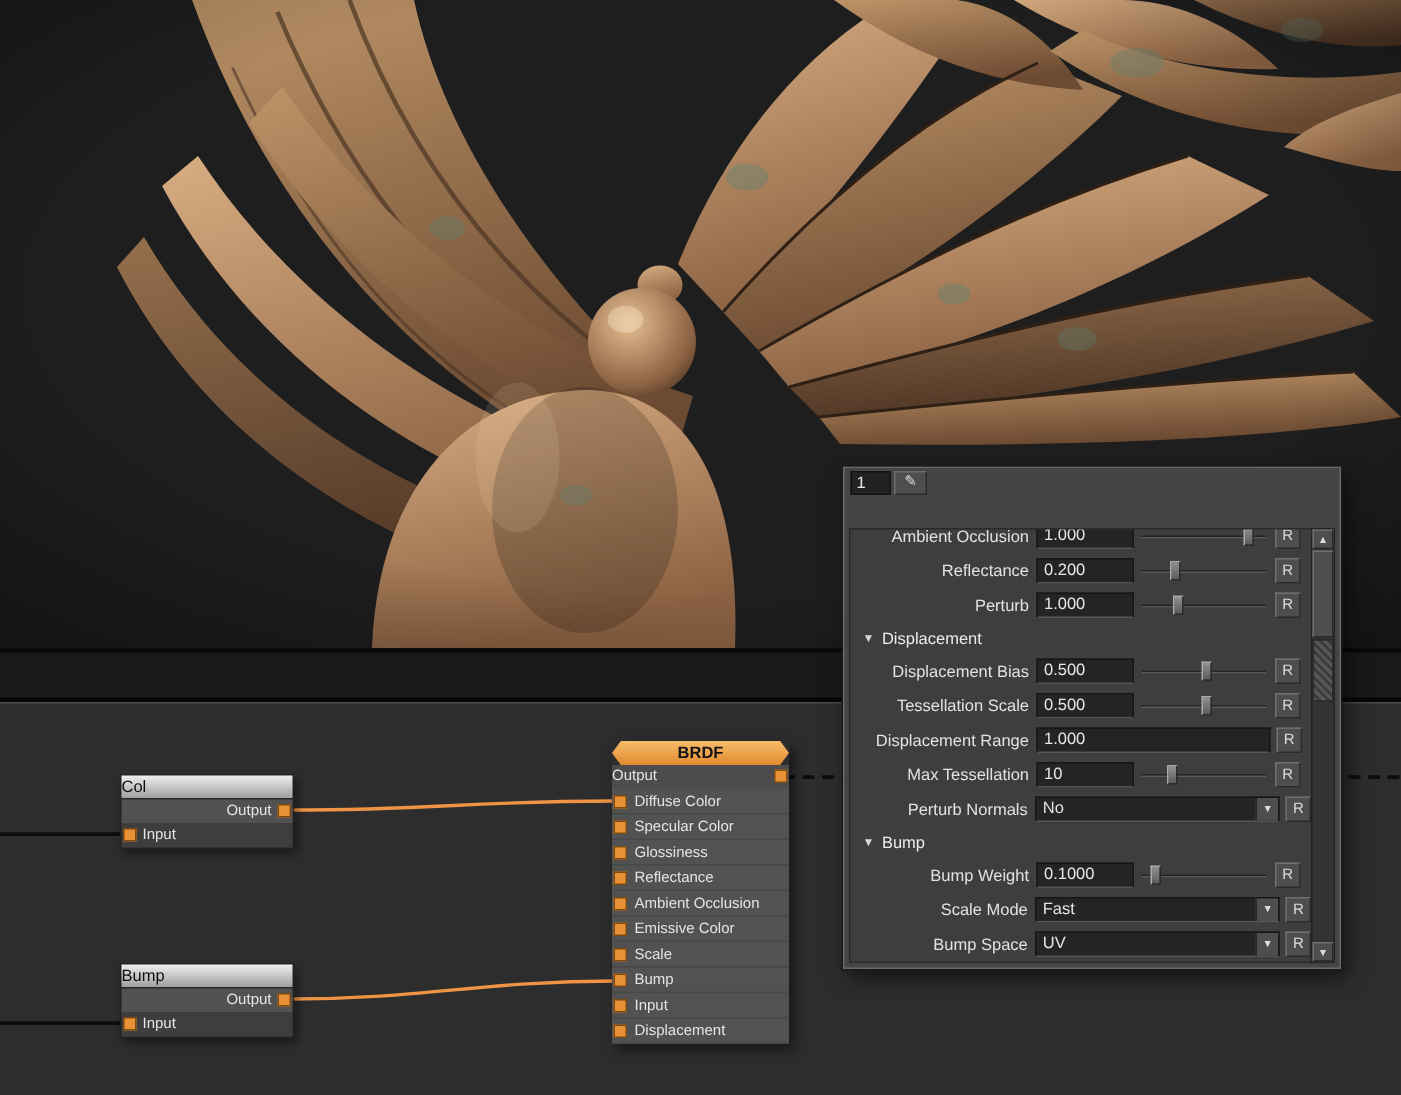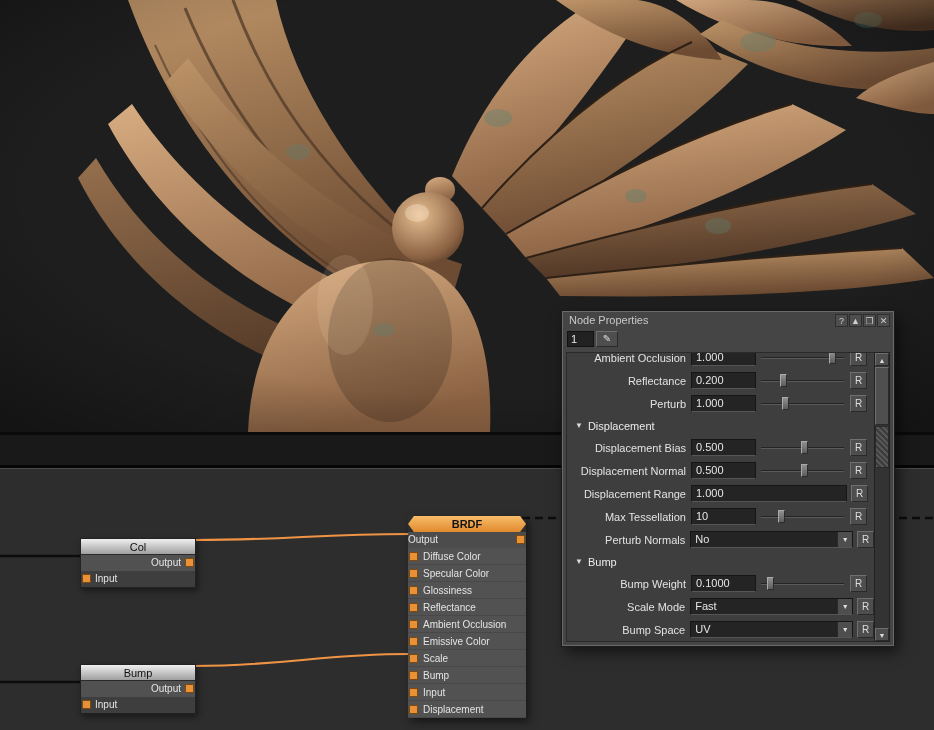--- a/index.html
+++ b/index.html
@@ -15,22 +15,22 @@
   
   .divider { position:absolute; left:0; top:432px; width:934px; height:36px;
              background:#191919; border-top:3px solid #0a0a0a; border-bottom:3px solid #060606; }
 
   
   .schematic { position:absolute; left:0; top:468px; width:934px; height:262px;
                background:#2d2d2d; border-top:1px solid #4a4a4a; overflow:hidden; }
   .wires { position:absolute; left:0; top:0; }
 
   .node { position:absolute; border:1px solid #222; box-shadow:2px 3px 6px rgba(0,0,0,.45);
-          font-size:10px; color:#e4e4e4;margin-top:22px; }
-  .node-header { height:16px; line-height:16px; text-align:center; color:#101010;
+          font-size:10px; color:#e4e4e4; }
+  .node-header { height:16px; line-height:16px; text-align:left; color:#101010;
                  background:linear-gradient(#efefef,#9f9f9f); border-bottom:1px solid #2a2a2a;
                  font-size:11px; }
   .node-row { position:relative; height:16px; line-height:16px; background:#515151; }
   .node-row.in-row { background:#3e3e3e;text-decoration:underline; }
   .node-row .lbl-r { position:absolute; right:14px; }
   .node-row .lbl-l { position:absolute; left:14px; }
   .conn { position:absolute; top:3px; width:9px; height:9px; background:#e89136;
           border:1px solid #7a4a12; }
   .conn.right { right:1px; }
   .conn.left { left:1px; }
@@ -258,29 +258,20 @@
         <span>Input</span>
       </div>
       <div class="brow">
         <span class="conn left"></span>
         <span>Displacement</span>
       </div>
     </div>
   </div>
 
   <div class="panel">
-    <div class="titlebar">
-      <span>Node Properties</span>
-      <span class="tb-icons">
-        <span class="tb-icon">?</span>
-        <span class="tb-icon">▲</span>
-        <span class="tb-icon">❐</span>
-        <span class="tb-icon">✕</span>
-      </span>
-    </div>
     <div class="toolbar">
       <input class="idx-input" value="1" style="">
       <button class="edit-btn">✎</button>
     </div>
 
     <div class="content">
       <div class="props-clip">
         <div class="props-inner">
 
           <div class="prow">
@@ -322,21 +313,21 @@
             <span class="plabel">Displacement Bias</span>
             <span class="pfield">0.500</span>
             <span class="pslider">
               <span class="ptrack"></span>
               <span class="phandle" style="left: 52%;"></span>
             </span>
             <button class="rbtn">R</button>
           </div>
 
           <div class="prow">
-            <span class="plabel">Displacement Normal</span>
+            <span class="plabel">Tessellation Scale</span>
             <span class="pfield">0.500</span>
             <span class="pslider">
               <span class="ptrack"></span>
               <span class="phandle" style="left: 52%;"></span>
             </span>
             <button class="rbtn">R</button>
           </div>
 
           <div class="prow">
             <span class="plabel">Displacement Range</span>

